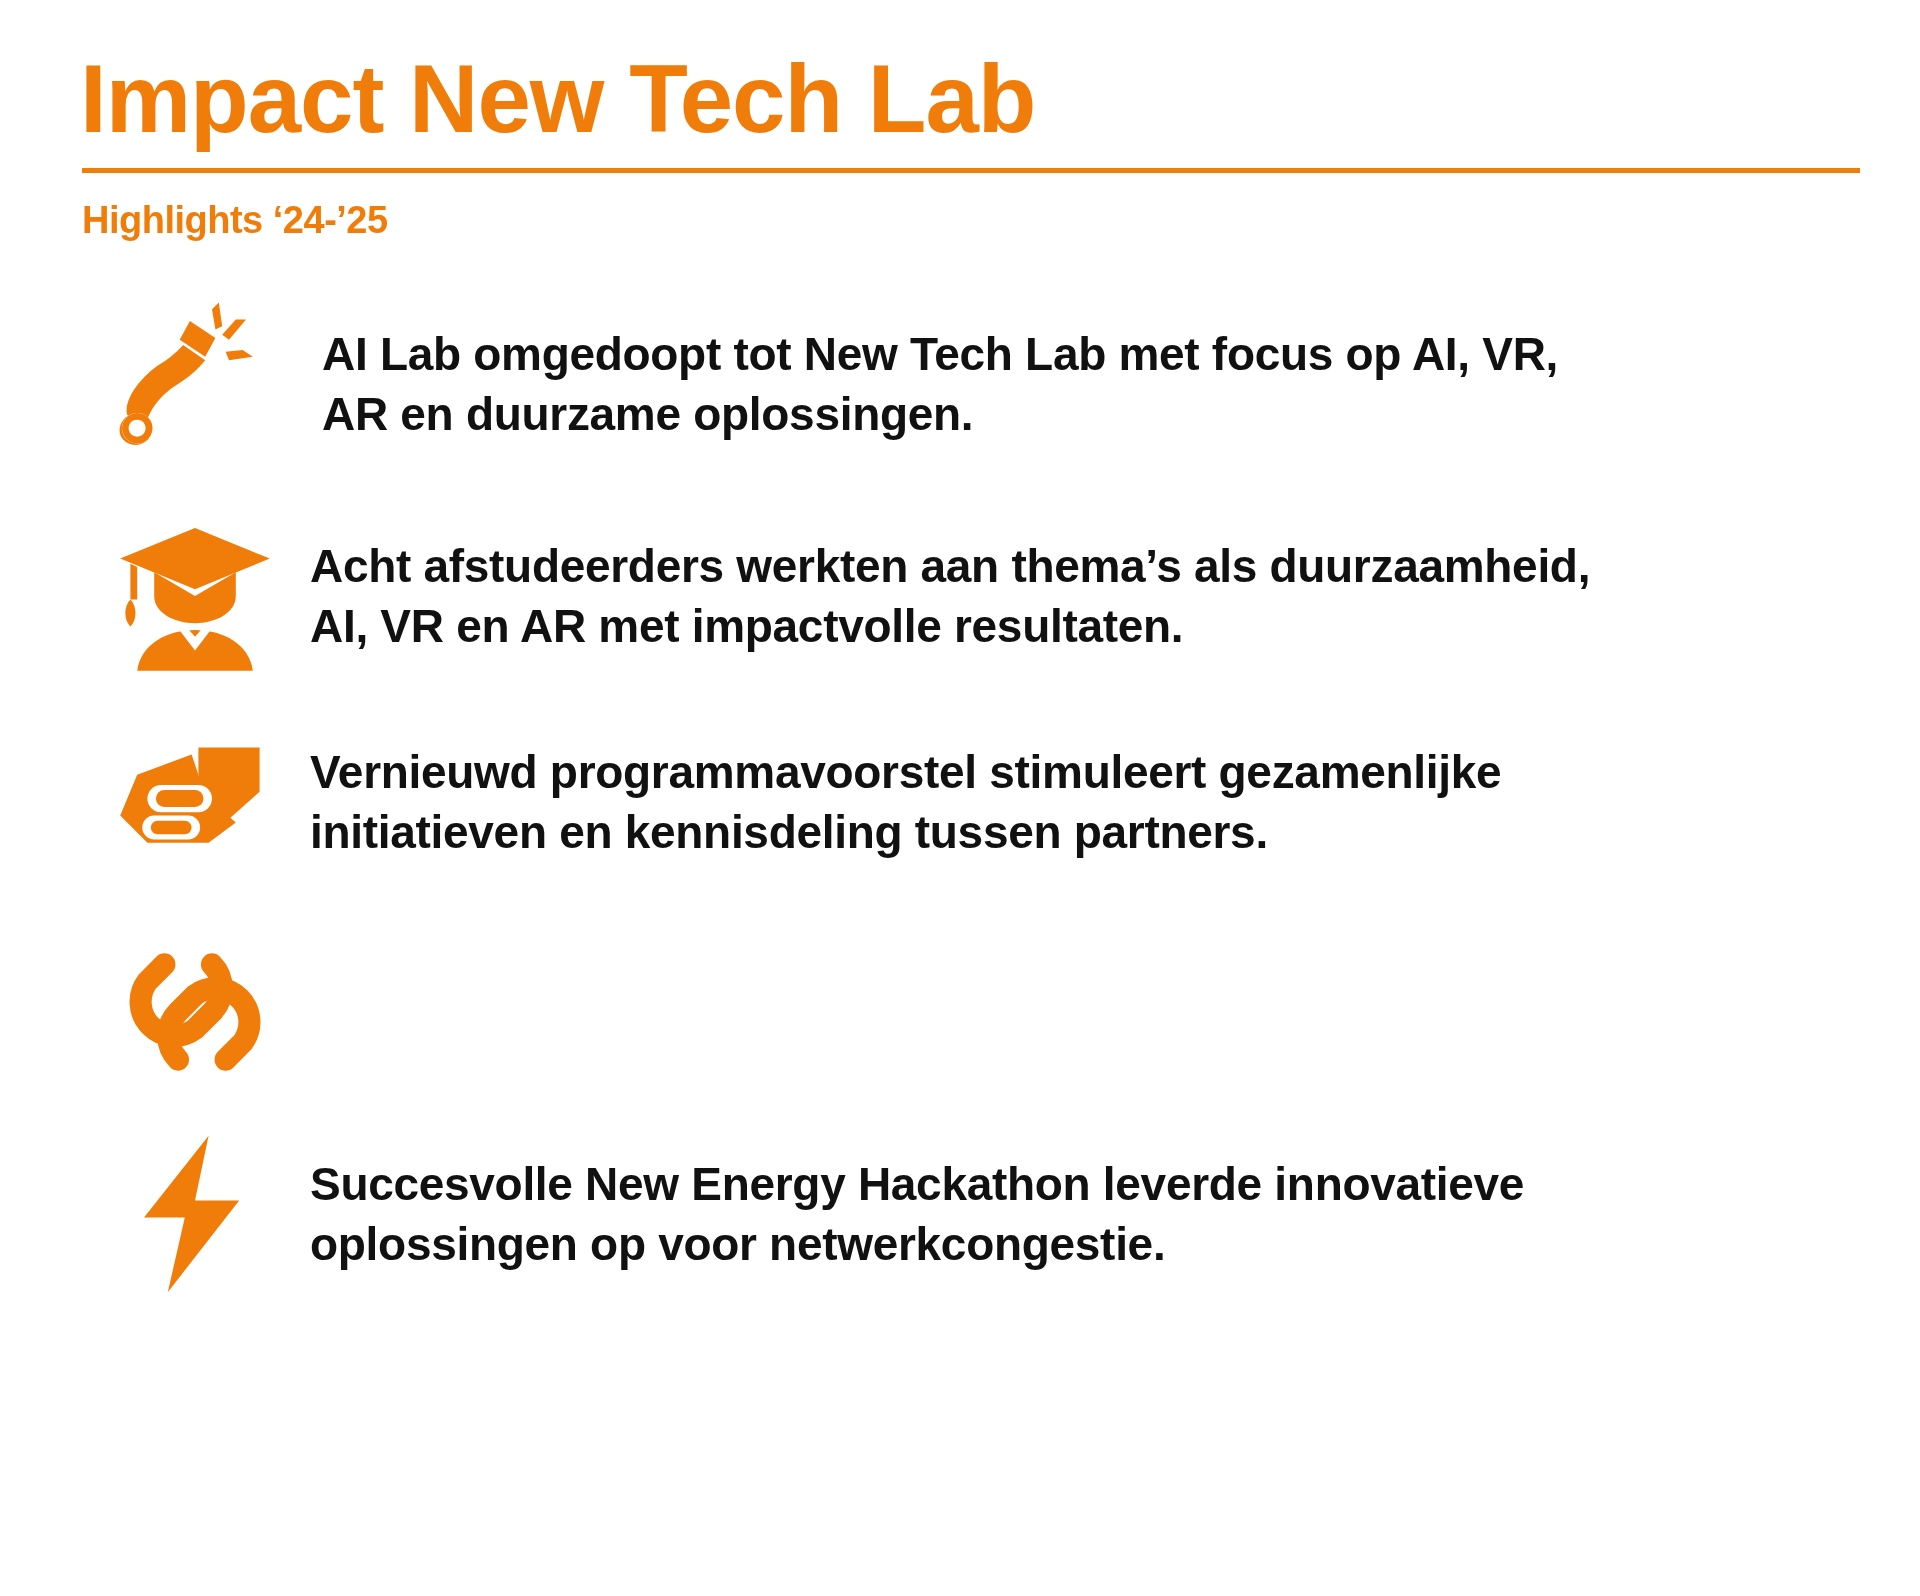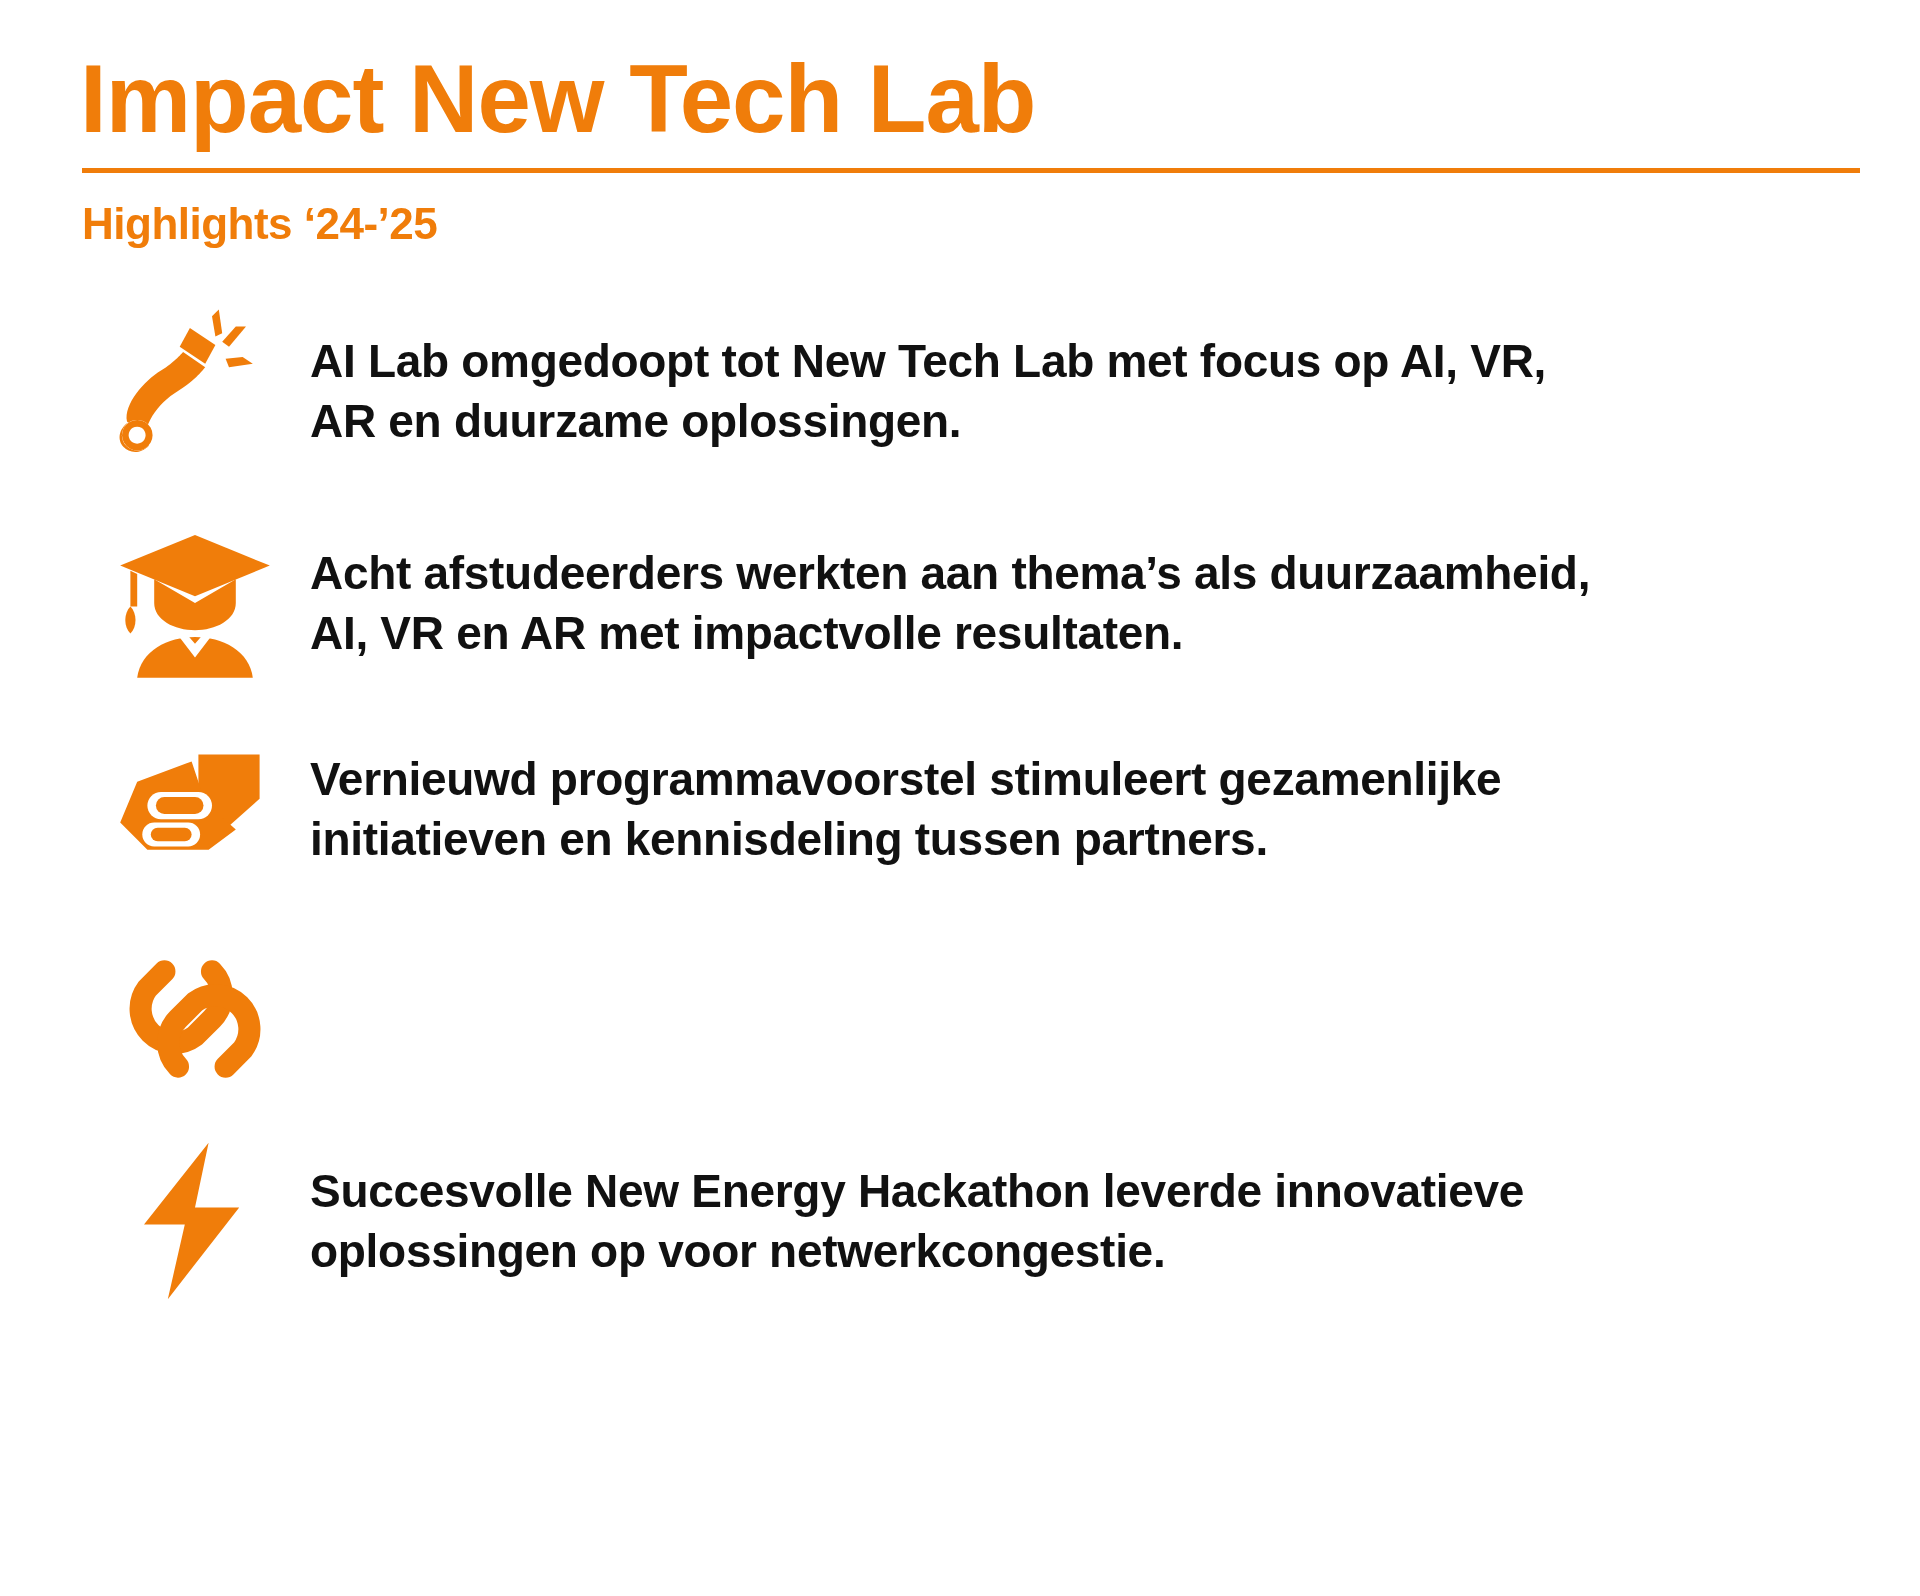--- a/index.html
+++ b/index.html
@@ -32,21 +32,21 @@
   .title-rule {
     margin-top: 14px;
     margin-left: 2px;
     width: 1778px;
     height: 5px;
     background: #F07D0A;
   }
   .subtitle {
     margin-top: 26px;
     margin-left: 2px;
-    font-size: 44px;
+    font-size: 38px;
     font-weight: bold;
     color: #F07D0A;
     letter-spacing: -0.5px;
   }
   .list {
     margin-top: 44px;
     display: flex;
     flex-direction: column;
   }
   .item {
@@ -66,21 +66,21 @@
   }
   .item-text {
     font-size: 46px;
     font-weight: bold;
     color: #111111;
     line-height: 1.32;
     letter-spacing: -0.3px;
     max-width: 1540px;
   }
   
-  .item-1 { margin-bottom: 16px; }
+  .item-1 { margin-bottom: 16px; gap: 12px; }
   .item-2 { margin-bottom: 14px; }
   .item-3 { margin-bottom: 10px; }
   .item-4 { margin-bottom: 6px; }
 </style>
 </head>
 <body>
 
 <div class="slide">
 
   <h1 class="title">Impact New Tech Lab</h1>

